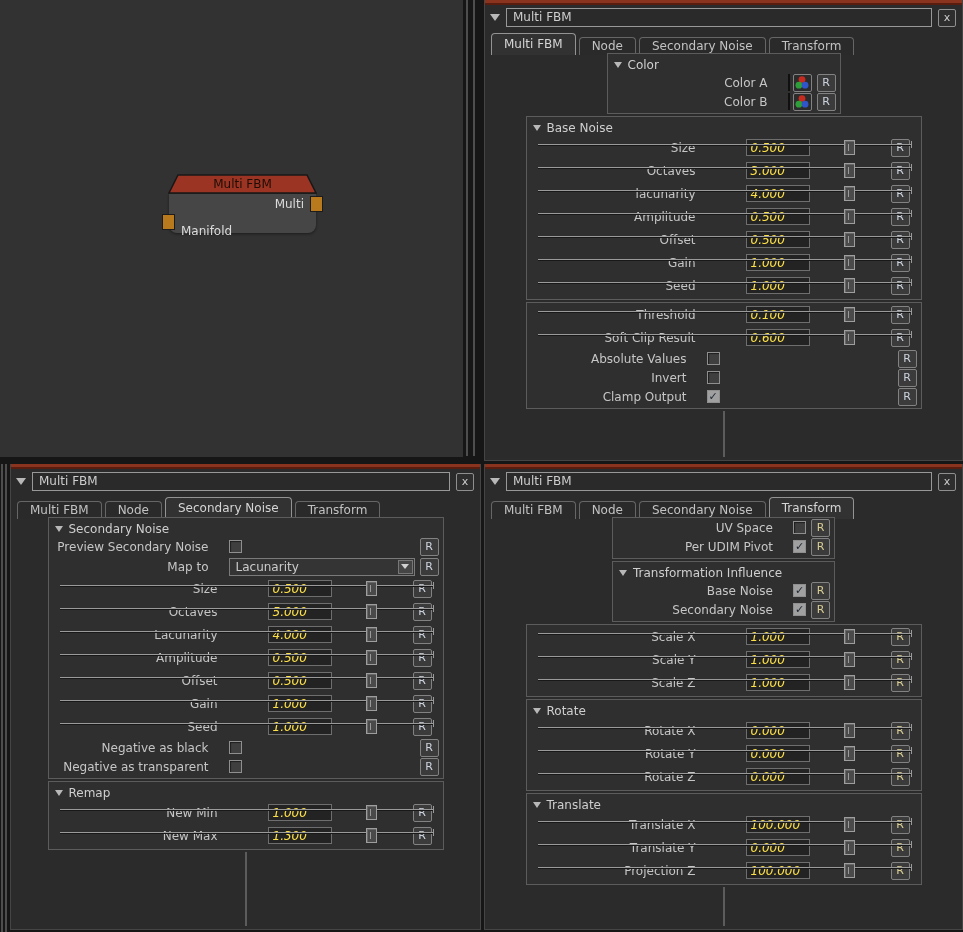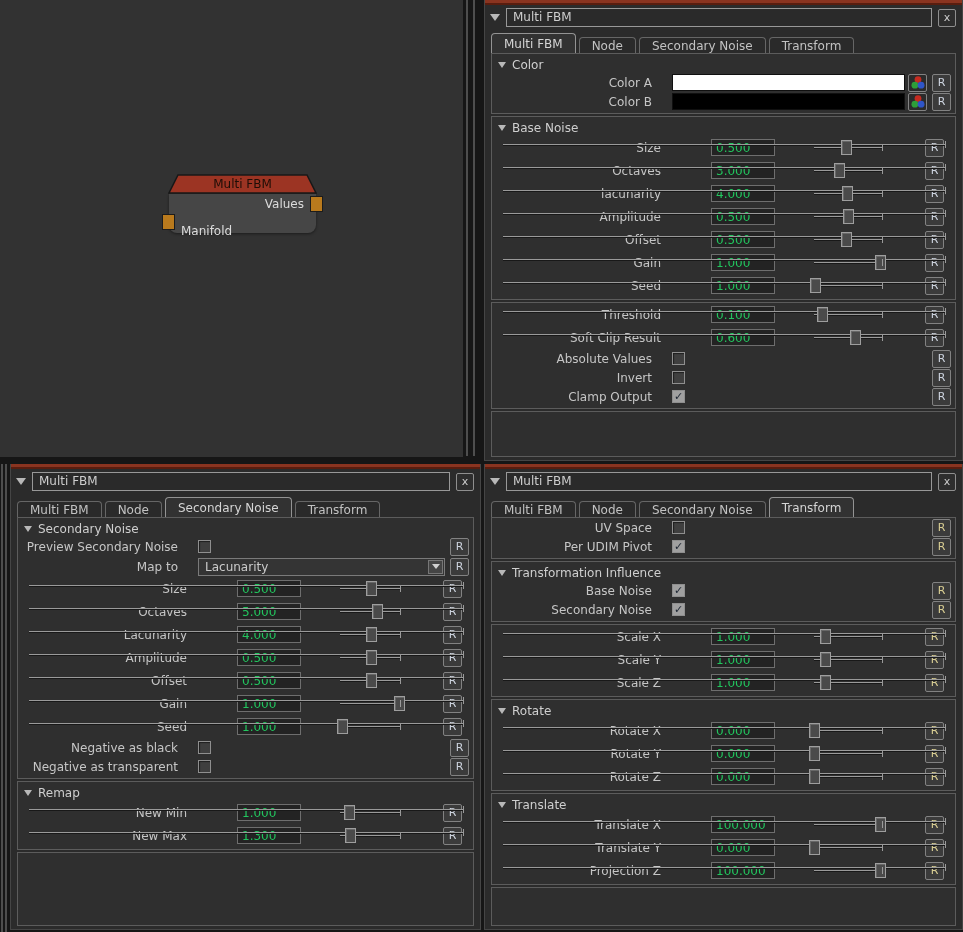--- a/index.html
+++ b/index.html
@@ -37,34 +37,34 @@
     border-top:7px solid #b8b8b8;flex:0 0 auto;}
   .tri.small{border-left-width:4px;border-right-width:4px;border-top-width:6px;}
   .ptitle{flex:1;height:17px;line-height:17px;border:1px solid #989898;background:#2a2a2a;
     padding:0 6px;color:#cdcdcd;}
   .xbtn{width:16px;height:16px;line-height:15px;text-align:center;border:1px solid #8f8f8f;
     background:#2e2e2e;font-size:11px;color:#cdcdcd;border-radius:2px;flex:0 0 auto;}
   .tabs{display:flex;align-items:flex-end;gap:3px;padding:4px 6px 0 6px;height:22px;}
   .tab{background:#2a2a2a;border:1px solid #666;border-bottom:none;border-radius:4px 4px 0 0;
     padding:0 12px;height:17px;line-height:17px;color:#c2c2c2;white-space:nowrap;}
   .tab.active{background:#323232;border-color:#939393;height:21px;line-height:20px;color:#d5d5d5;}
-  .content{position:absolute;left:6px;right:6px;top:53px;bottom:3px;display:flex;flex-direction:column;}
+  .content{position:absolute;left:6px;right:6px;top:53px;bottom:3px;display:flex;flex-direction:column;align-items:center;}
   .section{border:1px solid #5c5c5c;background:#2f2f2f;margin-bottom:2px;padding:0 2px 2px 2px;flex:0 0 auto;}
   .section.filler{flex:1 1 auto;margin-bottom:0;padding:0;}
   .sec-head{display:flex;align-items:center;gap:6px;height:17px;padding:2px 4px 0 4px;color:#cfcfcf;}
   
   .row{display:flex;align-items:center;padding:0 2px 0 2px;}
   .row.slider{height:23px;}
   .row.checkbox{height:19px;}
   .row.color{height:19px;}
   .row.dropdown{height:21px;}
   .label{width:156px;flex:0 0 auto;text-align:right;padding-right:20px;white-space:nowrap;
     overflow:hidden;color:#c6c6c6;}
   .field{width:64px;flex:0 0 auto;height:17px;line-height:17px;box-sizing:border-box;
-    background:#232323;border:1px solid #6e6e6e;padding:0 4px;color:#22c55e;white-space:nowrap;overflow:hidden;}
+    background:#232323;border:1px solid #6e6e6e;padding:0 4px;color:#fde047;white-space:nowrap;overflow:hidden;font-style:italic;}
   .slider{flex:1 1 auto;position:relative;height:17px;margin:0 7px 0 9px;gap:30px;}
   .slider::before{content:'';position:absolute;left:0;right:0;top:8px;height:1px;
     background:#9a9a9a;box-shadow:0 1px 0 #181818;}
   .slider::after{content:'';position:absolute;right:0;top:5px;width:1px;height:7px;background:#9a9a9a;}
   .handle{position:absolute;top:1px;width:11px;height:15px;margin-left:-5px;box-sizing:border-box;
     background:#4a4a4a;border:1px solid #9e9e9e;box-shadow:inset 1px 1px 0 #686868;}
   .rbtn{width:17px;height:16px;line-height:15px;flex:0 0 auto;text-align:center;background:#3b3b3b;
     border:1px solid #828282;border-radius:2px;font-size:11px;margin-left:5px;color:#ccd2dc;}
   .spacer{flex:1 1 auto;}
   .cb{width:13px;height:13px;flex:0 0 auto;box-sizing:border-box;background:#3f3f3f;
@@ -86,21 +86,21 @@
 <body>
 
 <div class="node-editor">
   <div class="node">
     <svg class="node-head-svg" width="149" height="20">
       <polygon id="node-head-poly" points="10,1 139,1 148,19 1,19" fill="#9c3423" stroke="#181818" stroke-width="1.5"></polygon>
     </svg>
     <div class="node-title">Multi FBM</div>
     <div class="node-body">
       <div class="port out" style="background: rgb(185, 122, 29);"></div>
-      <div class="port-label out">Values</div>
+      <div class="port-label out">Multi</div>
       <div class="port in" style="background: rgb(185, 122, 29);"></div>
       <div class="port-label in">Manifold</div>
     </div>
   </div>
 </div>
 
 <div class="vline" style="left:466px;top:0;height:456px"></div>
 <div class="vline" style="left:473px;top:0;height:456px"></div>
 <div class="vline" style="left:1px;top:464px;height:468px"></div>
 <div class="vline" style="left:5px;top:464px;height:468px"></div>

